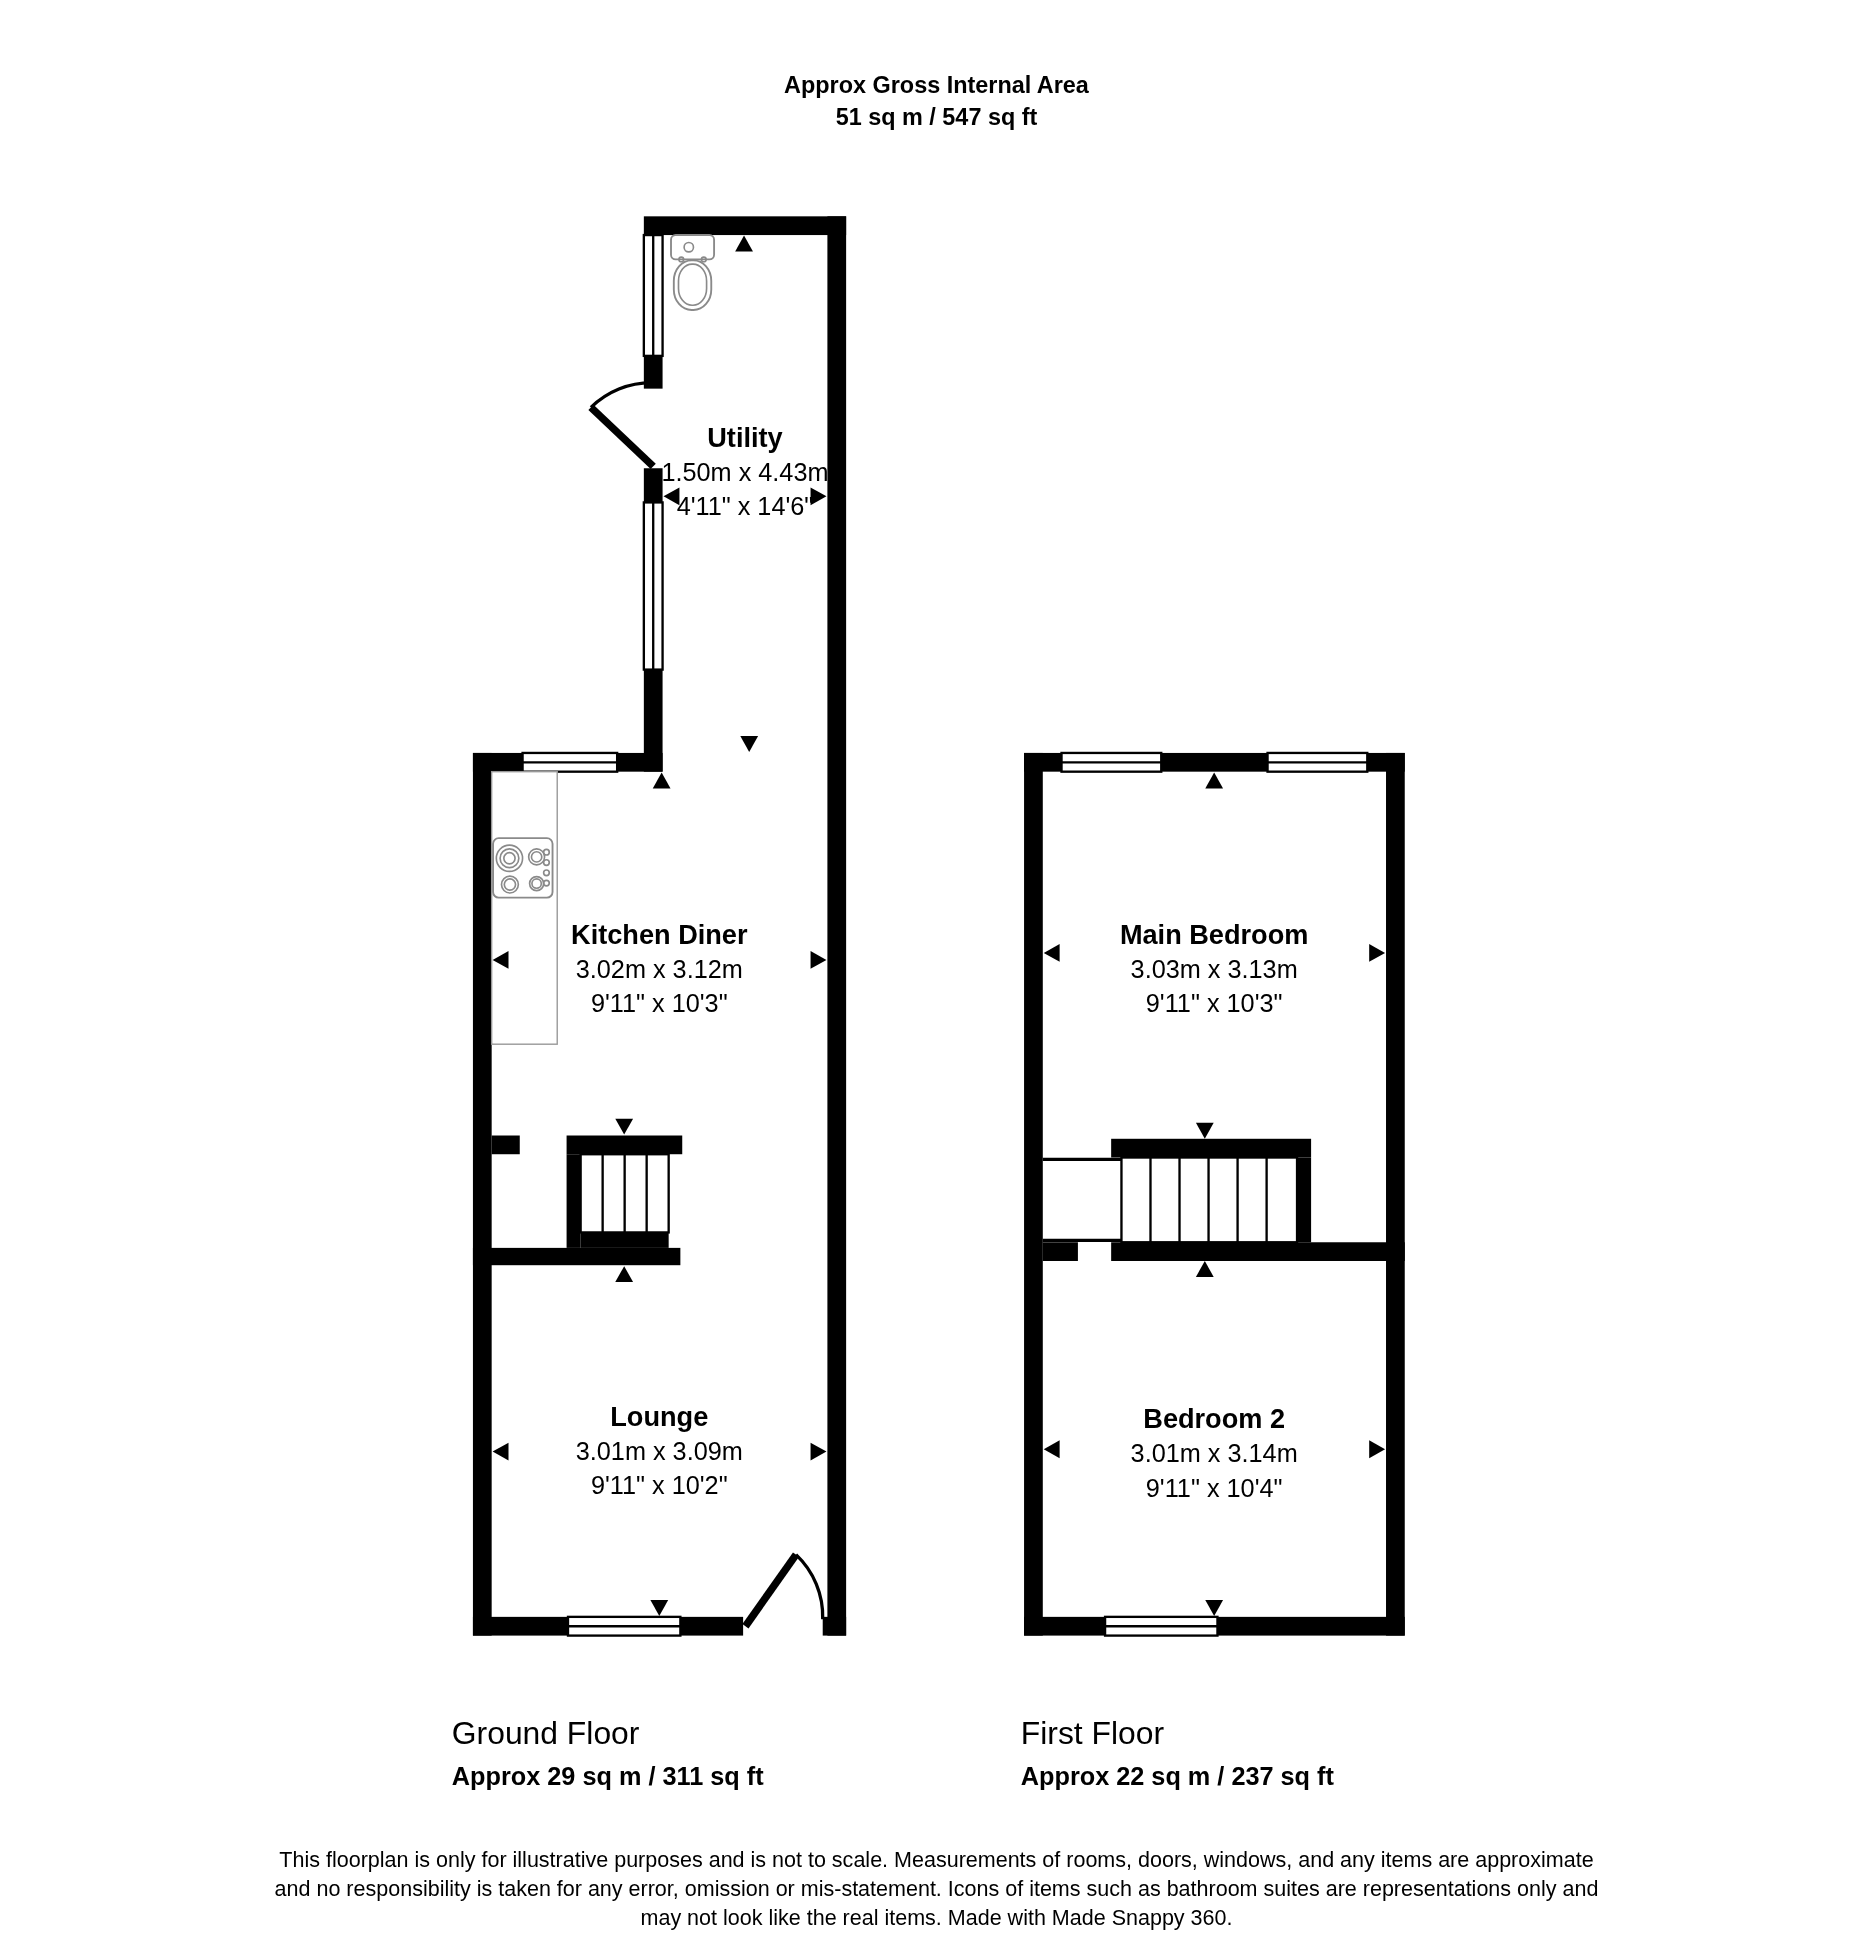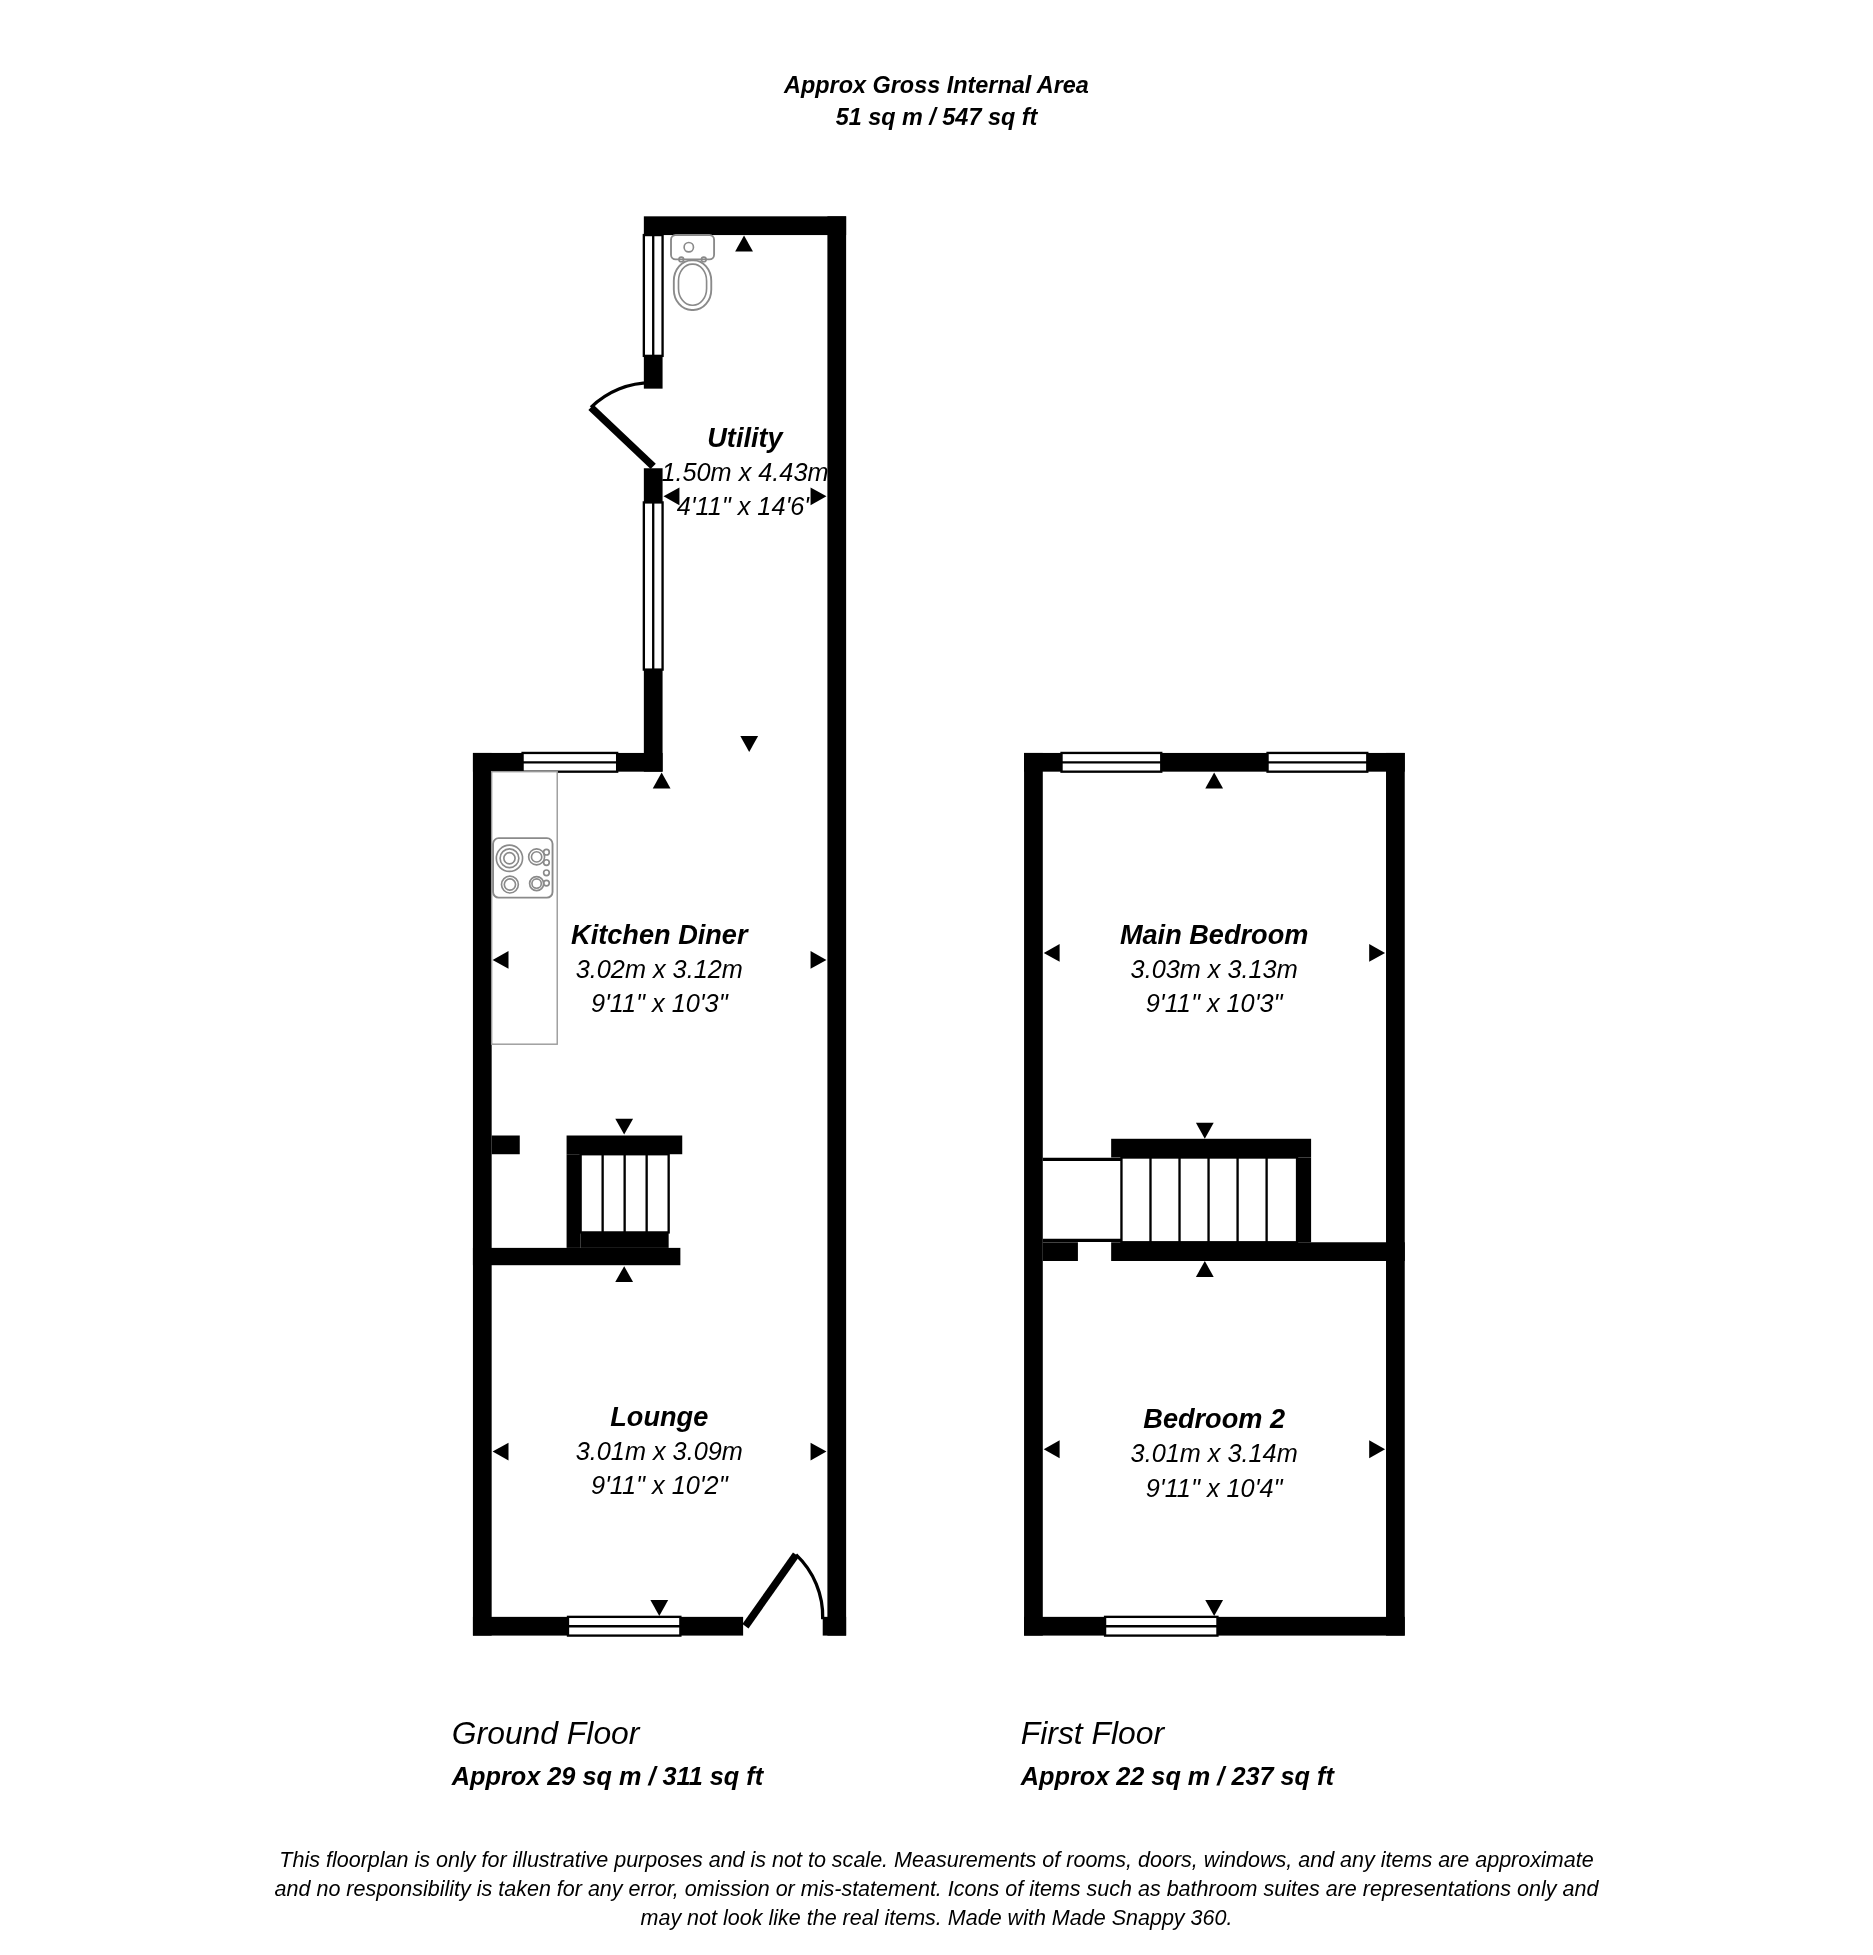--- a/index.html
+++ b/index.html
@@ -1,16 +1,16 @@
 <!DOCTYPE html>
 <html style="font-size:7.5px"><head>
 <meta charset="utf-8">
 <style>
   html,body{margin:0;padding:0;background:#ffffff;}
-  .page{width:100%;background:#fff;font-style:italic;}
+  .page{width:100%;background:#fff;}
   svg{display:block;width:100%;height:auto;background:#fff;}
   text{font-family:"Liberation Sans","DejaVu Sans",sans-serif;fill:#000;}
   .hdr{font-size:50px;font-weight:bold;text-anchor:middle;}
   .room-title{font-size:58px;font-weight:bold;text-anchor:middle;}
   .room-dim{font-size:54px;text-anchor:middle;}
   .floor-name{font-size:68px;text-anchor:start;}
   .floor-area{font-size:54px;font-weight:bold;text-anchor:start;}
   .disc{font-size:46px;text-anchor:middle;}
   .wall{fill:#000000;stroke:none;}
   .win{fill:#ffffff;stroke:#000000;stroke-width:5;}

